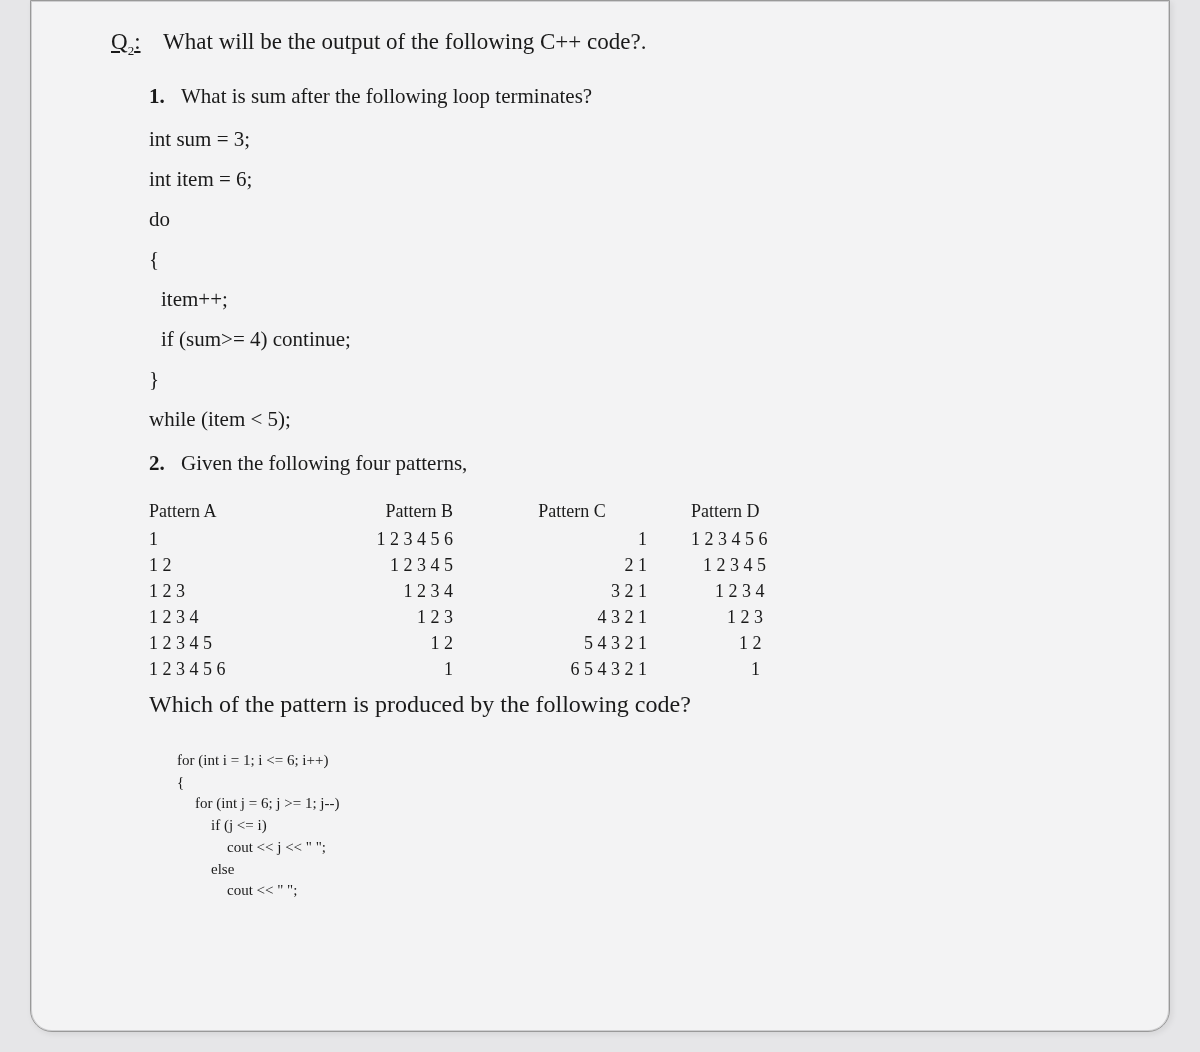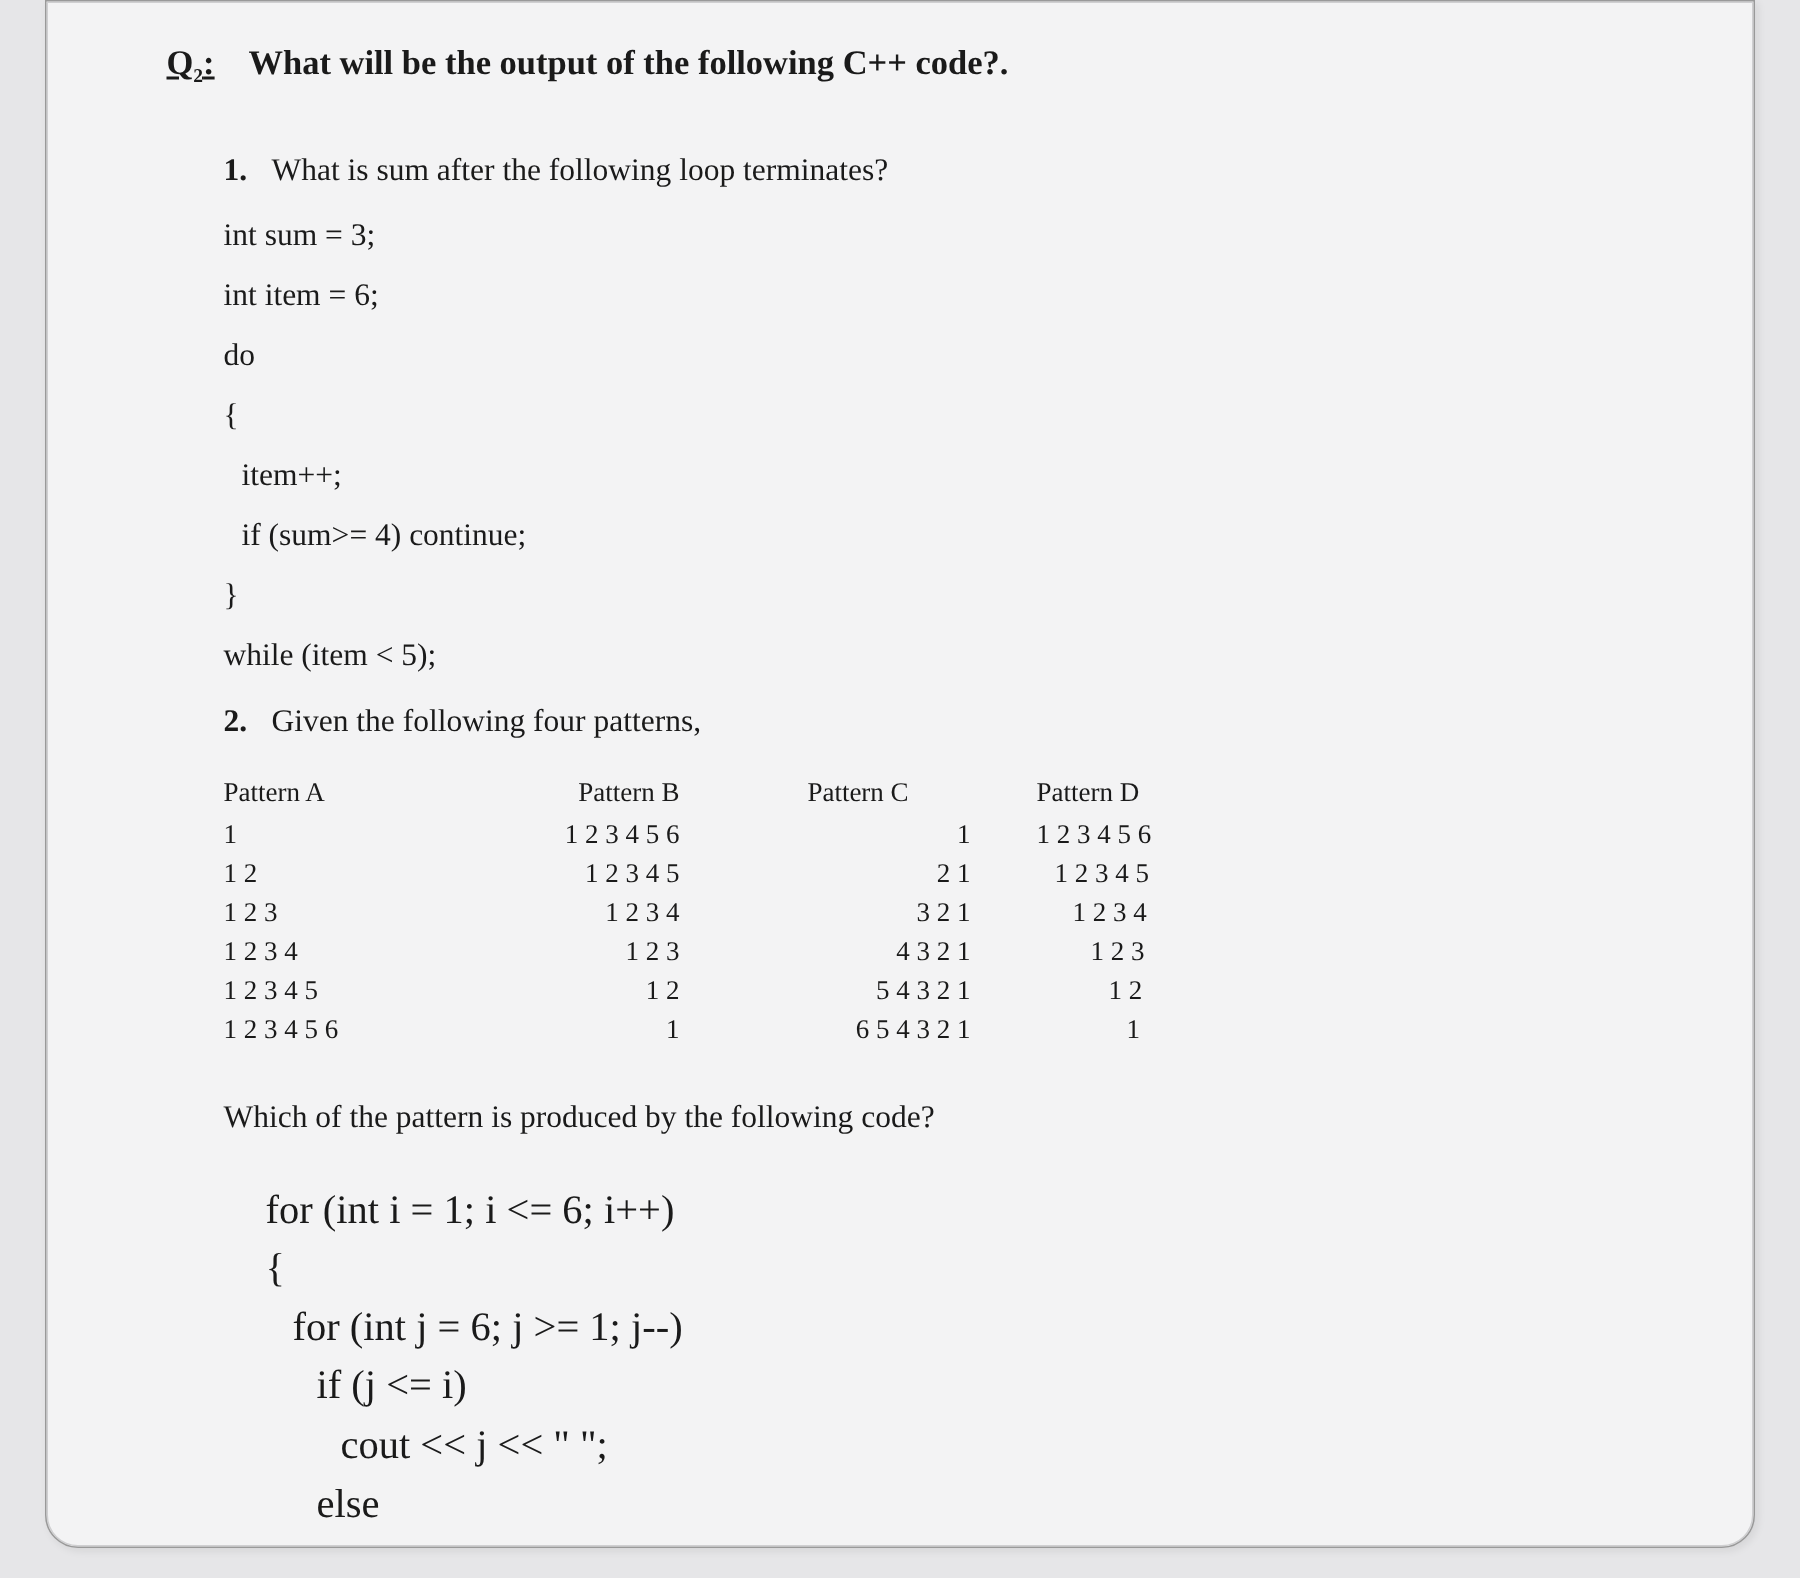--- a/index.html
+++ b/index.html
@@ -24,22 +24,22 @@
     border-radius: 0 0 22px 22px;
     width: 100%;
     height: 100%;
     box-sizing: border-box;
     padding: 20px 80px 26px 80px;
     box-shadow: inset 0 0 0 1px #cfcfd1, 2px 2px 6px rgba(0,0,0,.08);
     overflow: hidden;
   }
   .q-heading {
     font-size: 23px;
-    margin: 8px 0 35px 0;
-    font-weight: bold;
+    margin: 8px 0 18px 0;
+    font-weight: normal;
   }
   .q-label {
     text-decoration: underline;
   }
   .sub {
     font-size: 13px;
     vertical-align: sub;
   }
   .indent-block {
     margin-left: 38px;
@@ -76,28 +76,27 @@
   .pat-col.d { width: 130px; text-align: left; }
   .pat-col.d .pat-line { padding-left: 0; }
   .pat-col.d .pat-line.r1 { padding-left: 0px; }
   .pat-col.d .pat-line.r2 { padding-left: 12px; }
   .pat-col.d .pat-line.r3 { padding-left: 24px; }
   .pat-col.d .pat-line.r4 { padding-left: 36px; }
   .pat-col.d .pat-line.r5 { padding-left: 48px; }
   .pat-col.d .pat-line.r6 { padding-left: 60px; }
 
   .which-line {
-    margin-top: 26px;
-    font-size: 21px;
+    font-size: 24px;
   }
 
   .code2 {
     margin-top: 22px;
     margin-left: 28px;
-    font-size: 27px;
+    font-size: 15px;
     line-height: 1.45;
   }
   .code2 .l0 { padding-left: 0; }
   .code2 .l1 { padding-left: 18px; }
   .code2 .l2 { padding-left: 34px; }
   .code2 .l3 { padding-left: 50px; }
 </style>
 </head>
 <body>
 

